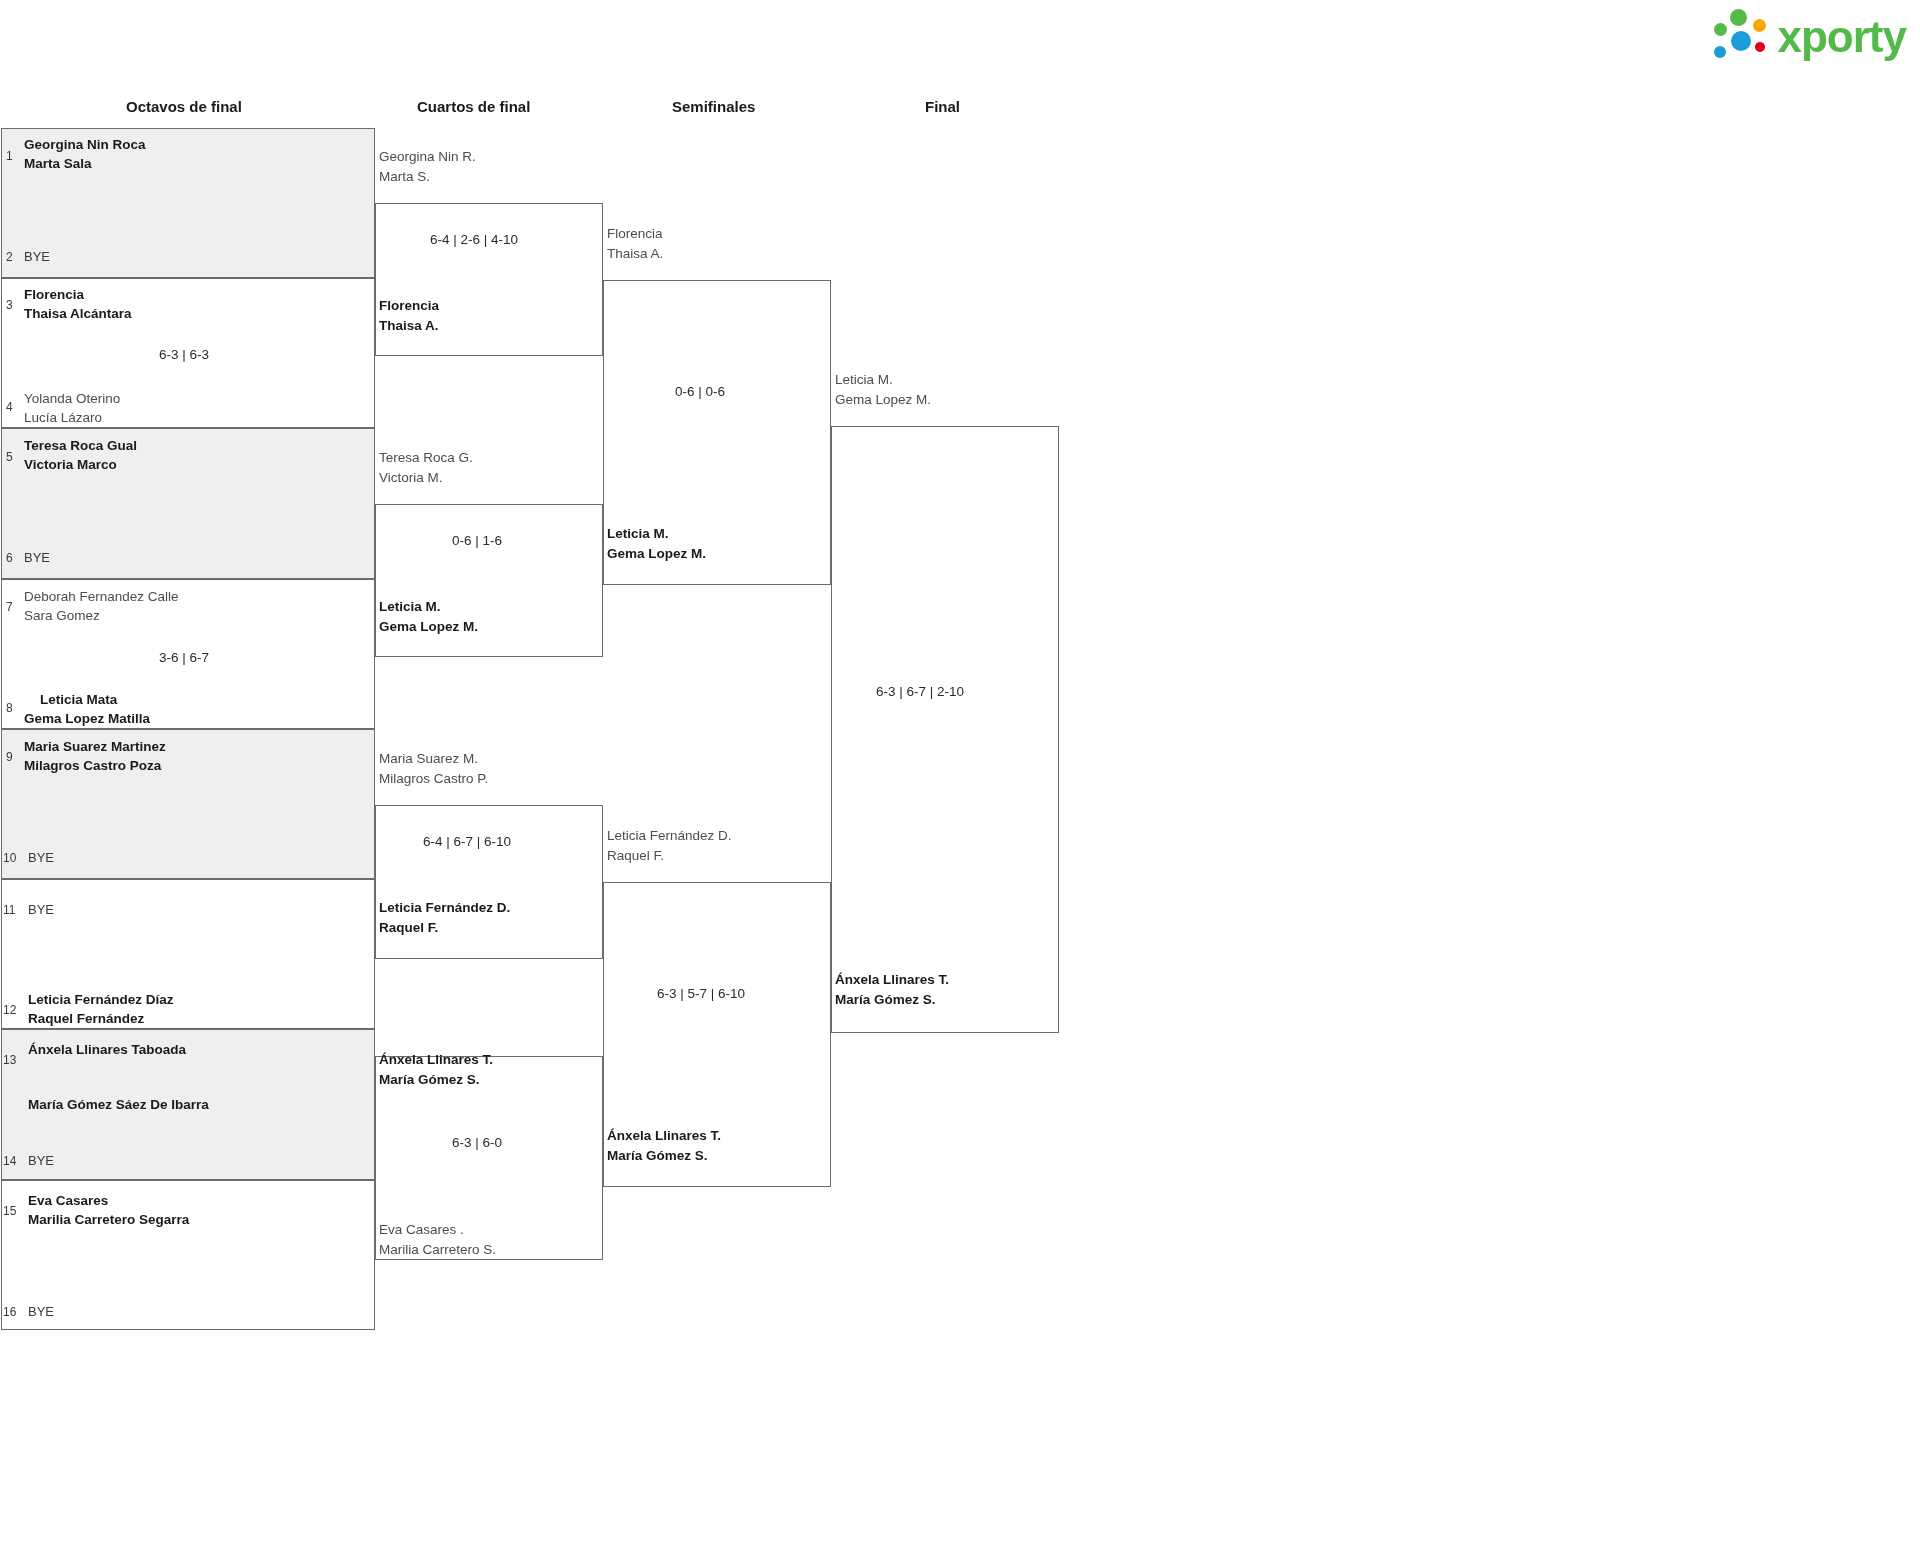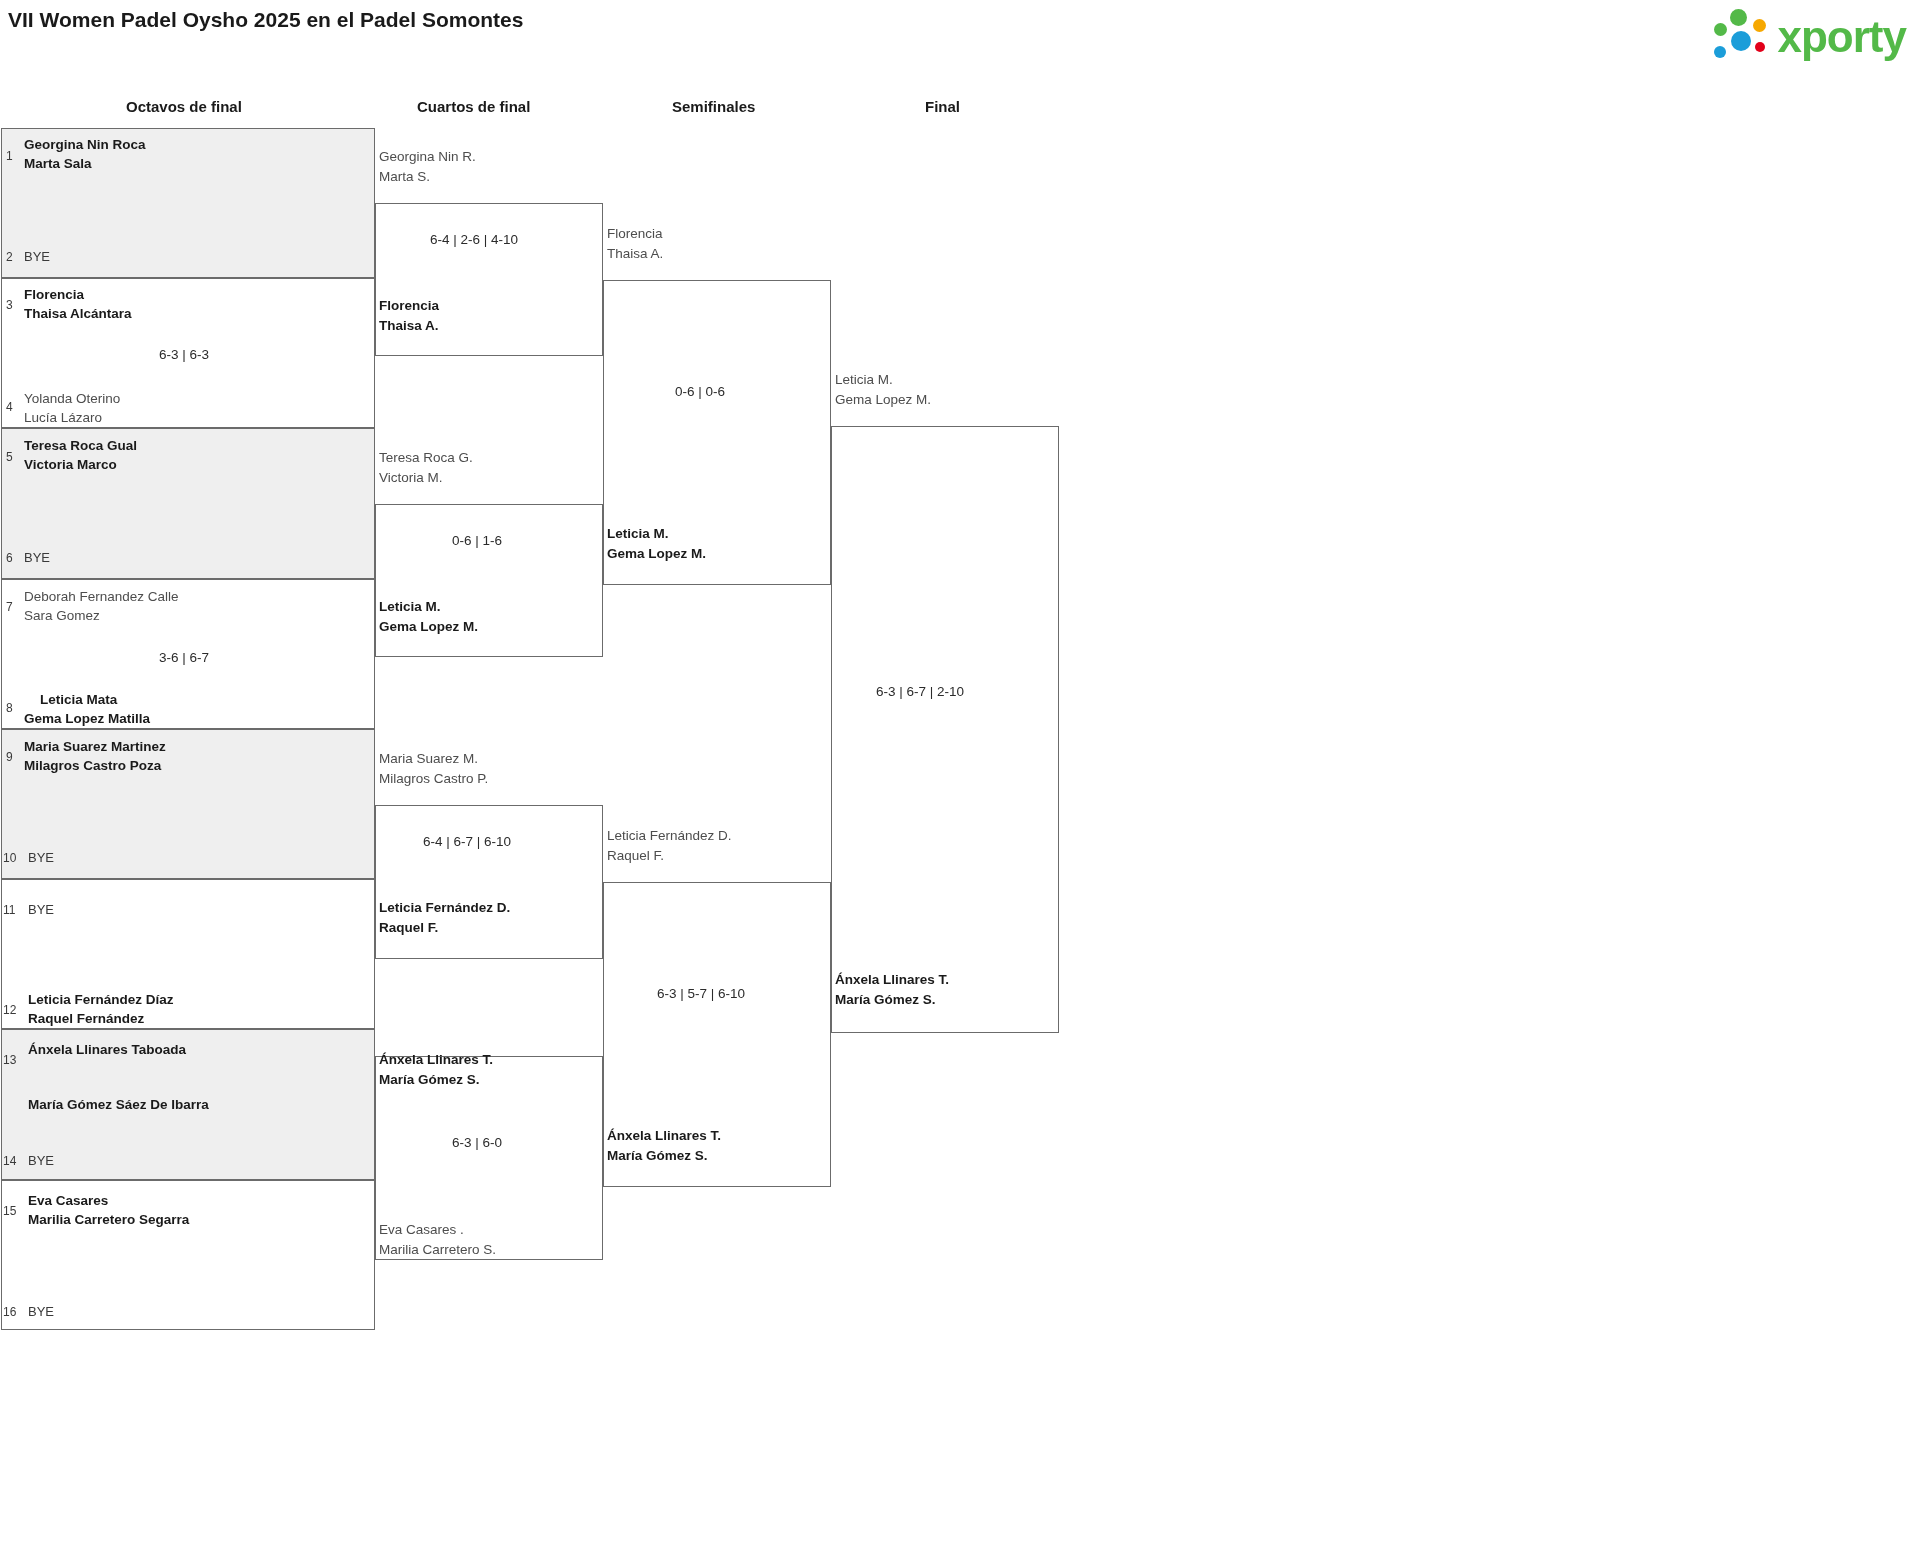--- a/index.html
+++ b/index.html
@@ -125,21 +125,20 @@
     font-size: 13px;
     color: #3a3a3a;
     white-space: nowrap;
   }
 </style>
 </head>
 <body>
 
 <div class="header">
   <div class="title-block">
-    <div class="title-line">VII Women Padel Oysho 2025 en el Padel Somontes</div>
   </div>
   <div class="logo">
     <div class="logo-dots">
       <i class="d1"></i>
         <i class="d2"></i>
         <i class="d3"></i>
         <i class="d4"></i>
         <i class="d5"></i>
         <i class="d6"></i>
     </div>

